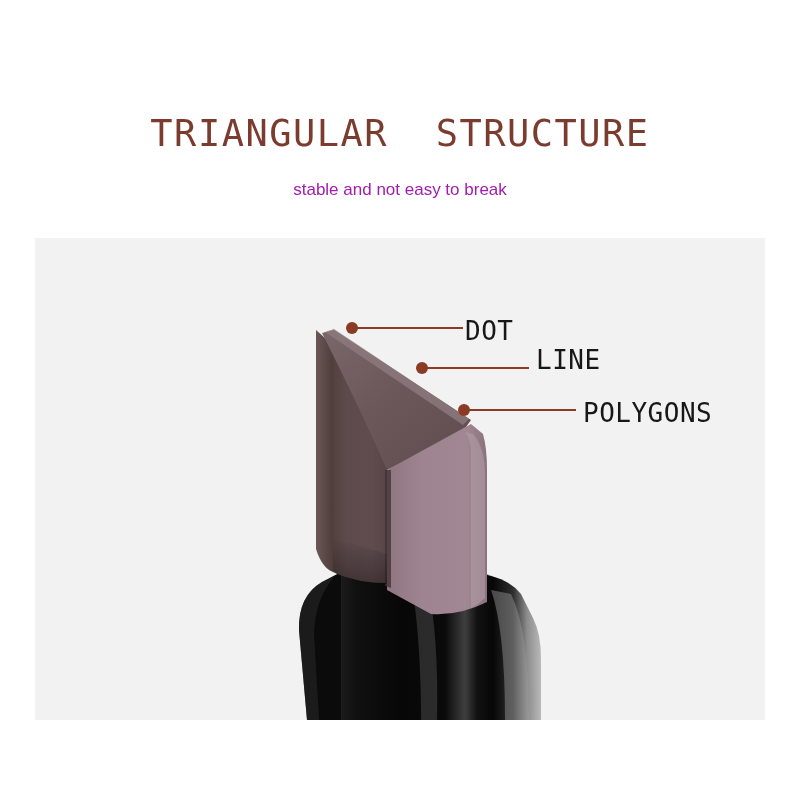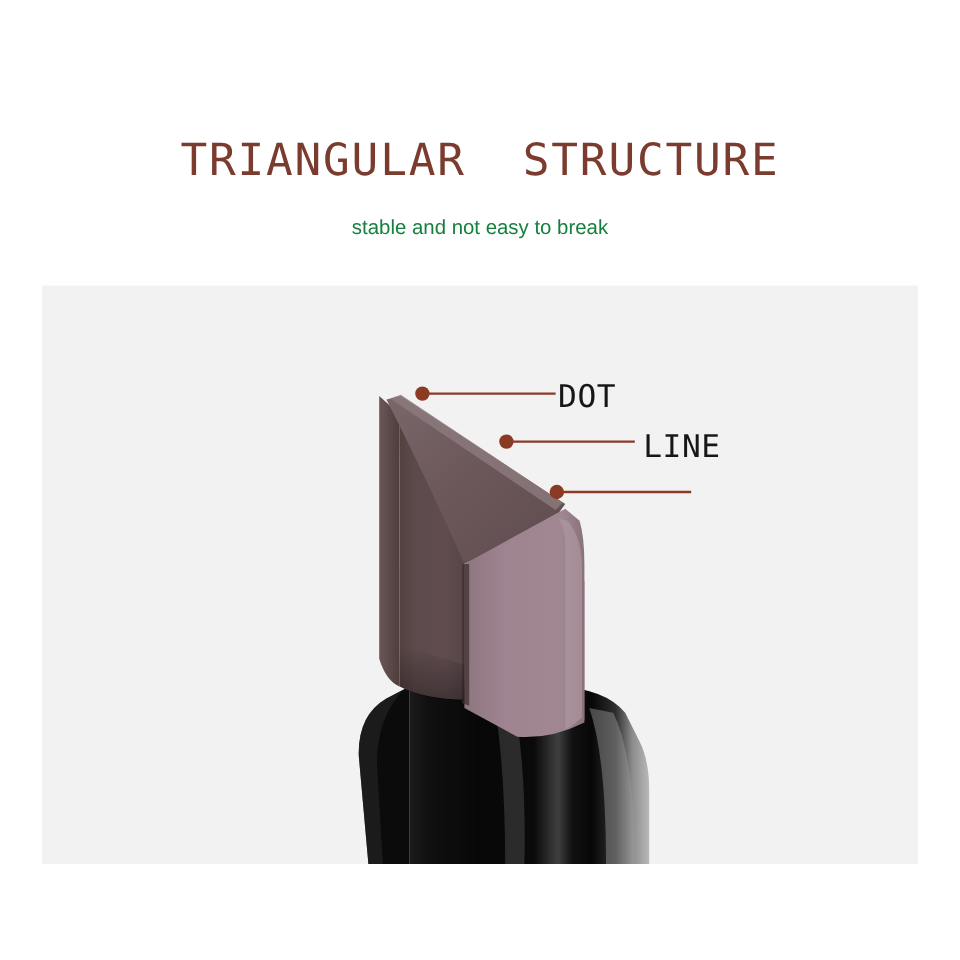--- a/index.html
+++ b/index.html
@@ -44,21 +44,21 @@
   }
   .subtitle {
     position: absolute;
     left: 0;
     top: 180px;
     width: 800px;
     text-align: center;
     font-family: "Liberation Sans", sans-serif;
     font-size: 17px;
     font-weight: 400;
-    color: #15803d;
+    color: #a21caf;
   }
 
   
   .photo-panel {
     position: absolute;
     left: 35px;
     top: 238px;
     width: 730px;
     height: 482px;
     background: #f2f2f2;
@@ -78,21 +78,21 @@
   .callout {
     position: absolute;
     font-family: "DejaVu Sans Mono", "Liberation Mono", monospace;
     font-size: 26px;
     font-weight: 400;
     letter-spacing: 0.5px;
     color: #171717;
     white-space: pre;
   }
   .callout-dot      { left: 430px; top: 78px; }
-  .callout-line     { left: 501px; top: 120px; }
+  .callout-line     { left: 501px; top: 107px; }
   .callout-polygons { left: 548px; top: 160px; }
 </style>
 </head>
 <body>
 
 <div class="page">
 
   <div class="header">
     <div class="title">TRIANGULAR  STRUCTURE</div>
     <div class="subtitle">stable and not easy to break</div>
@@ -226,15 +226,16 @@
 
         <line x1="430" y1="172" x2="541" y2="172" stroke="#8b3a24" stroke-width="2"></line>
         <circle cx="429" cy="172" r="6" fill="#8b3a24"></circle>
       </g>
     </svg>
 
     <div class="callout callout-dot">DOT</div>
 
     <div class="callout callout-line">LINE</div>
 
+    <div class="callout callout-polygons">POLYGONS</div>
 
   </div>
 </div>
 
 </body></html>

